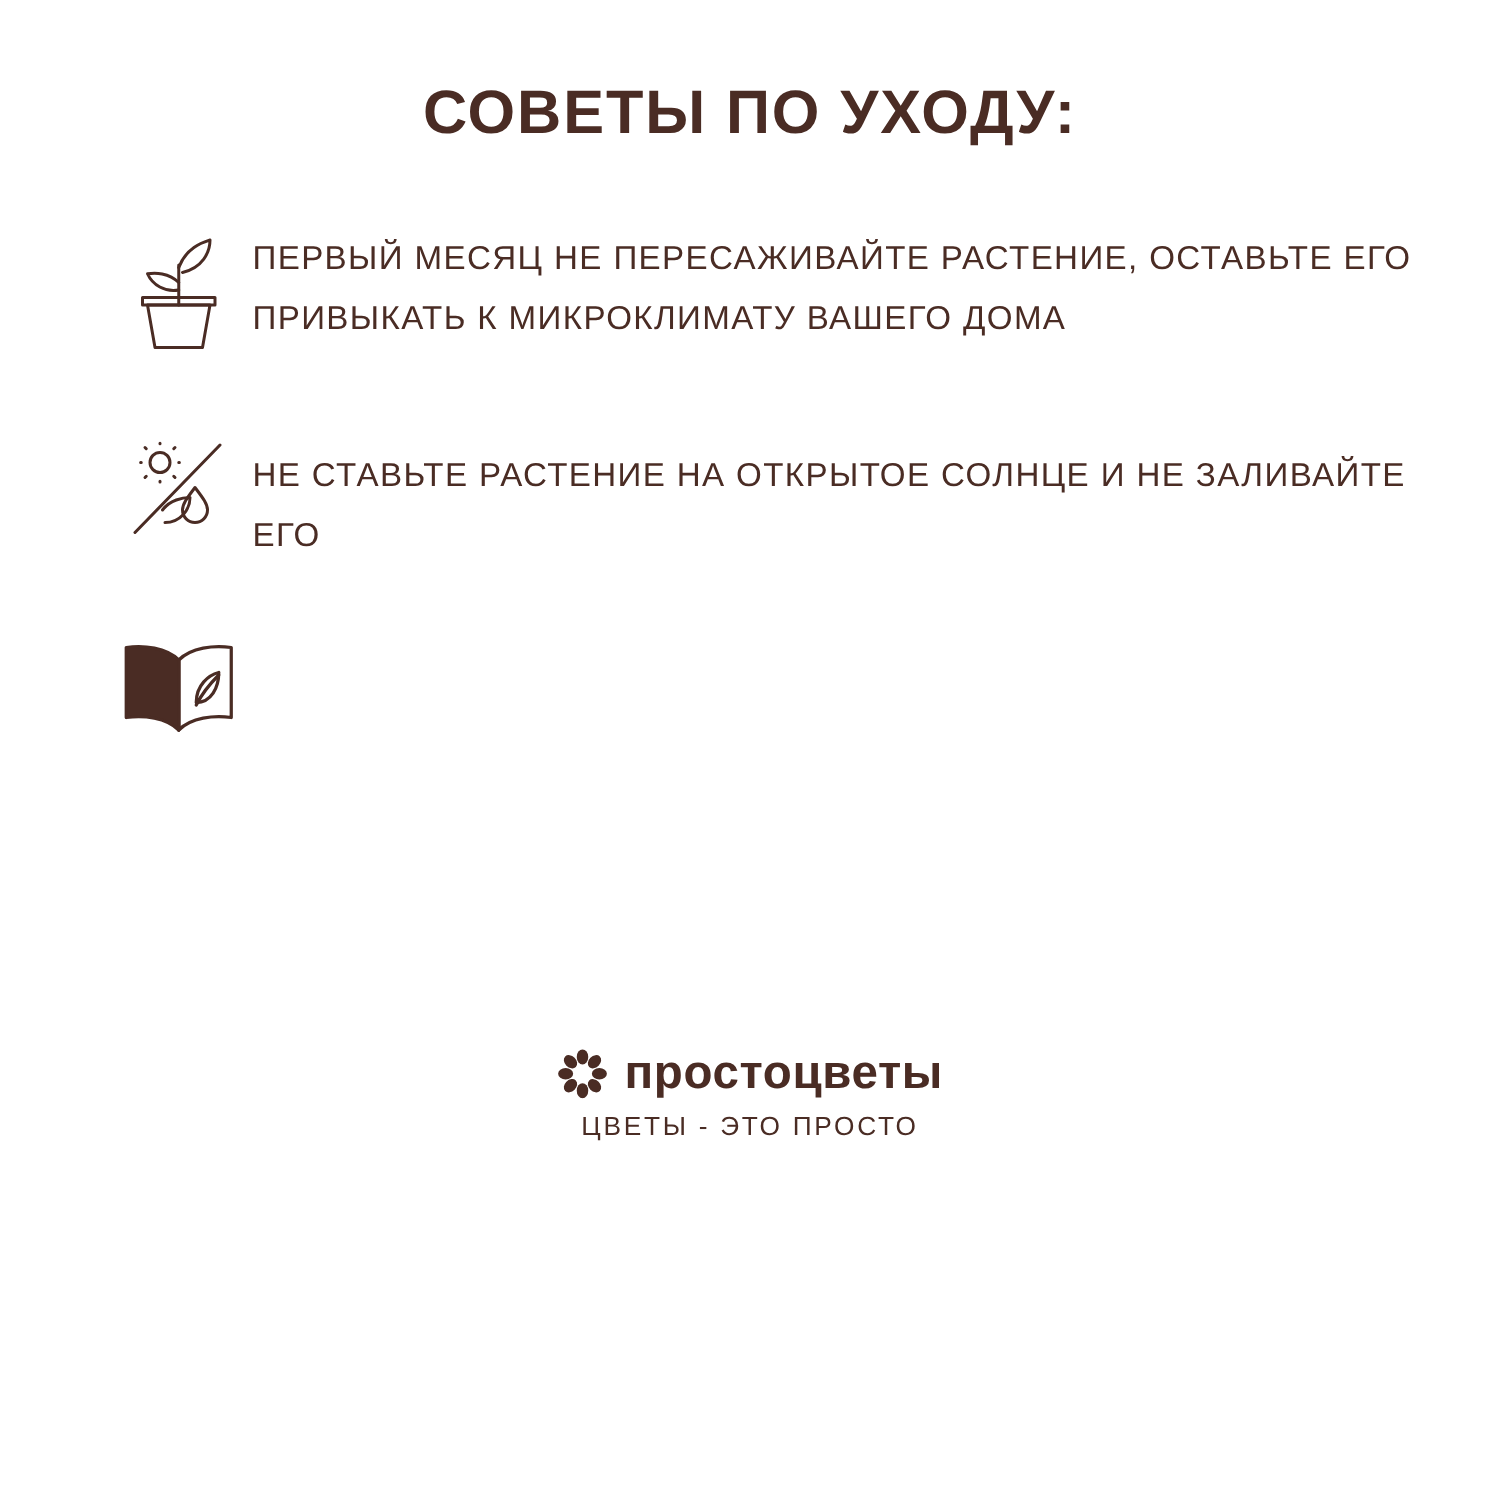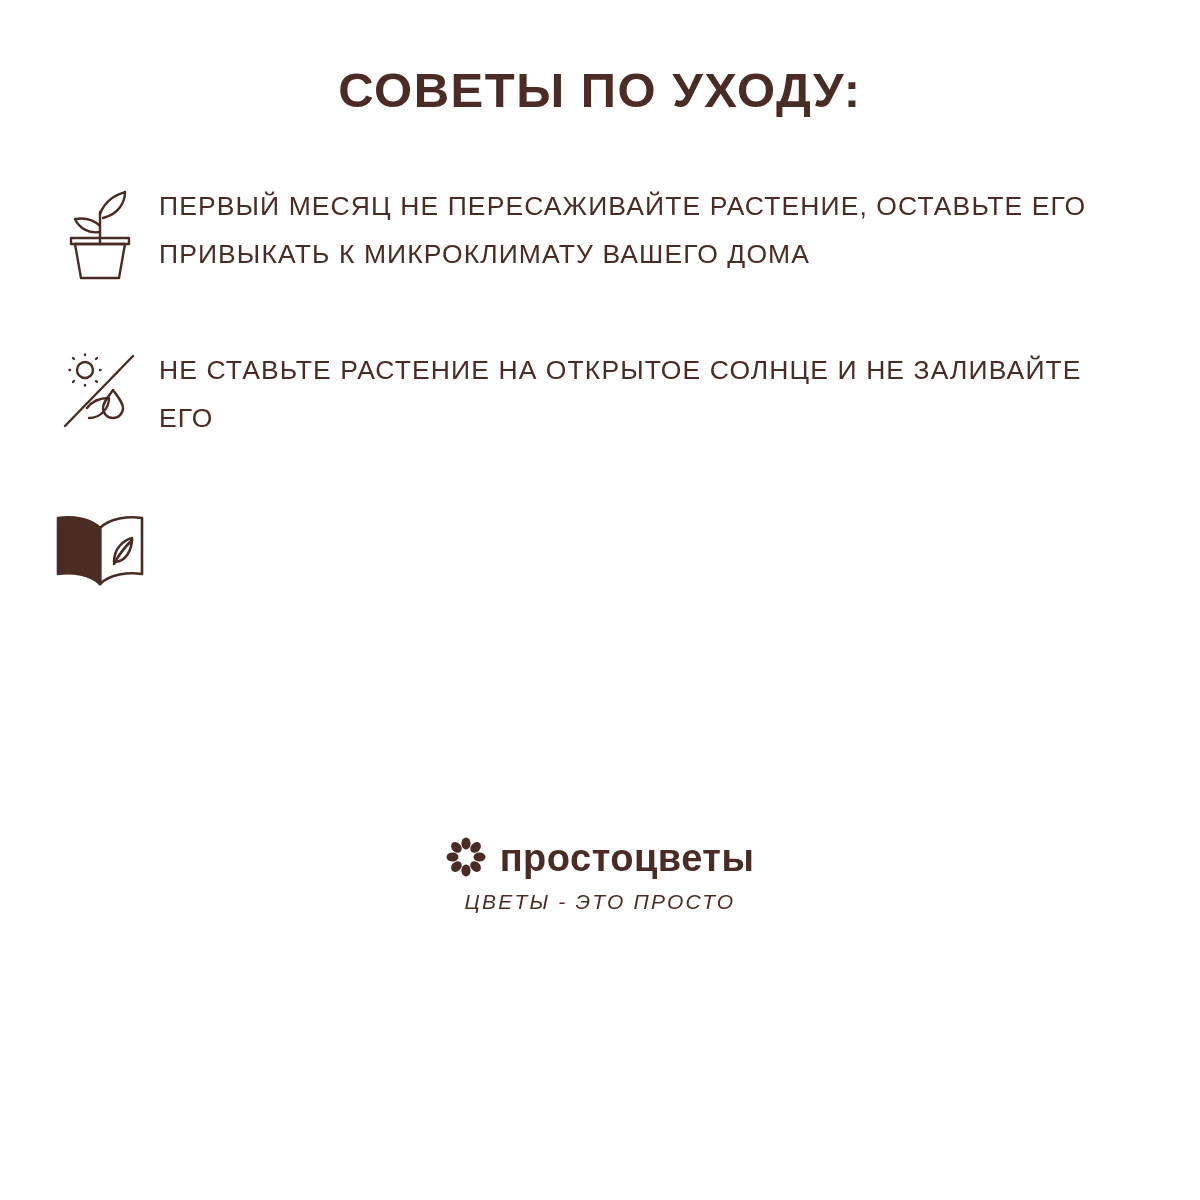--- a/index.html
+++ b/index.html
@@ -42,21 +42,21 @@
     position: absolute;
     top: 178px;
     left: 0;
     width: 1200px;
   }
 
   .tip {
     display: flex;
     align-items: flex-start;
     margin-bottom: 54px;
-    padding-left: 41px;
+    padding-left: 84px;
     box-sizing: border-box;
   }
 
   .tip-icon {
     flex: 0 0 118px;
     width: 118px;
     height: 110px;
     display: flex;
     align-items: flex-start;
     justify-content: center;
@@ -72,39 +72,39 @@
     font-size: 26.5px;
     line-height: 48px;
     letter-spacing: 1.1px;
     color: #4a2c24;
     text-transform: uppercase;
     padding-top: 4px;
     max-width: 960px;
   }
 
   .tip-1 .tip-icon { padding-top: 10px; }
-  .tip-2 { margin-top: 24px; }
+  .tip-2 { margin-top: 24px; align-items: flex-end; }
   .tip-2 .tip-icon { padding-top: 8px; }
   .tip-3 { margin-top: 26px; }
   .tip-3 .tip-icon { padding-top: 2px; }
   .tip-4 { margin-top: 26px; }
   .tip-4 .tip-icon { padding-top: 4px; }
 
   
   .footer {
     position: absolute;
     left: 0;
     bottom: 58px;
     width: 1200px;
     text-align: center;
   }
 
   .logo-row {
     display: flex;
-    align-items: flex-start;
+    align-items: center;
     justify-content: center;
     gap: 14px;
   }
 
   .logo-mark {
     width: 40px;
     height: 40px;
     display: block;
   }
 
@@ -114,21 +114,20 @@
     letter-spacing: 0.5px;
     color: #4a2c24;
   }
 
   .brand-tagline {
     margin-top: 10px;
     font-size: 21px;
     letter-spacing: 2.2px;
     color: #4a2c24;
     text-transform: uppercase;
-    font-style: italic;
   }
 </style>
 </head>
 <body>
 
 <div class="page">
 
   <h1 class="title">СОВЕТЫ ПО УХОДУ:</h1>
 
   <ul class="tips">

